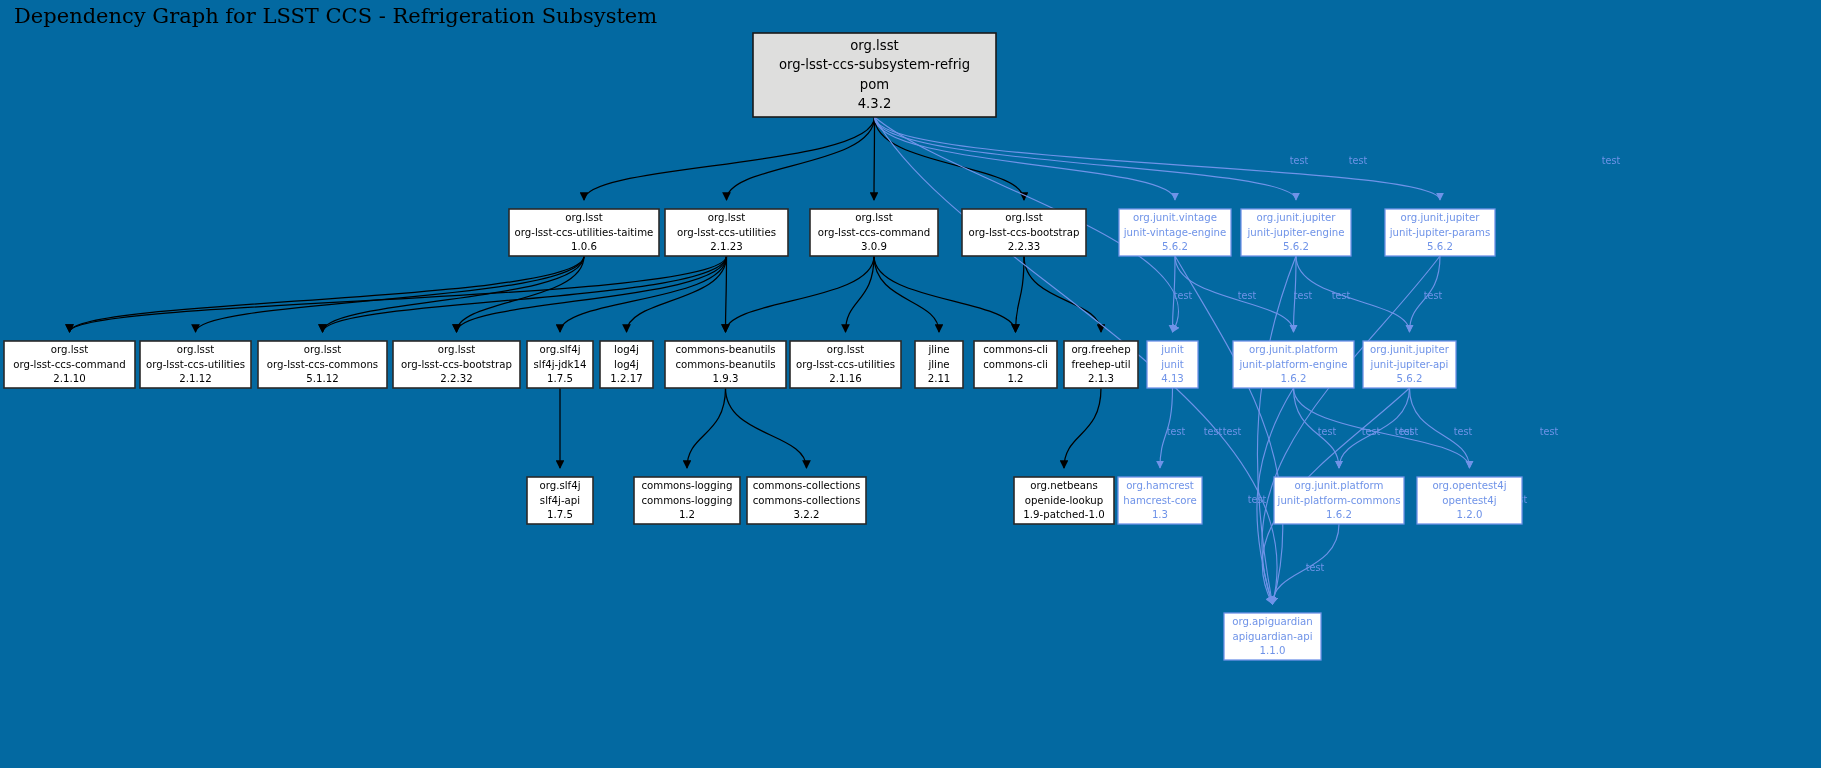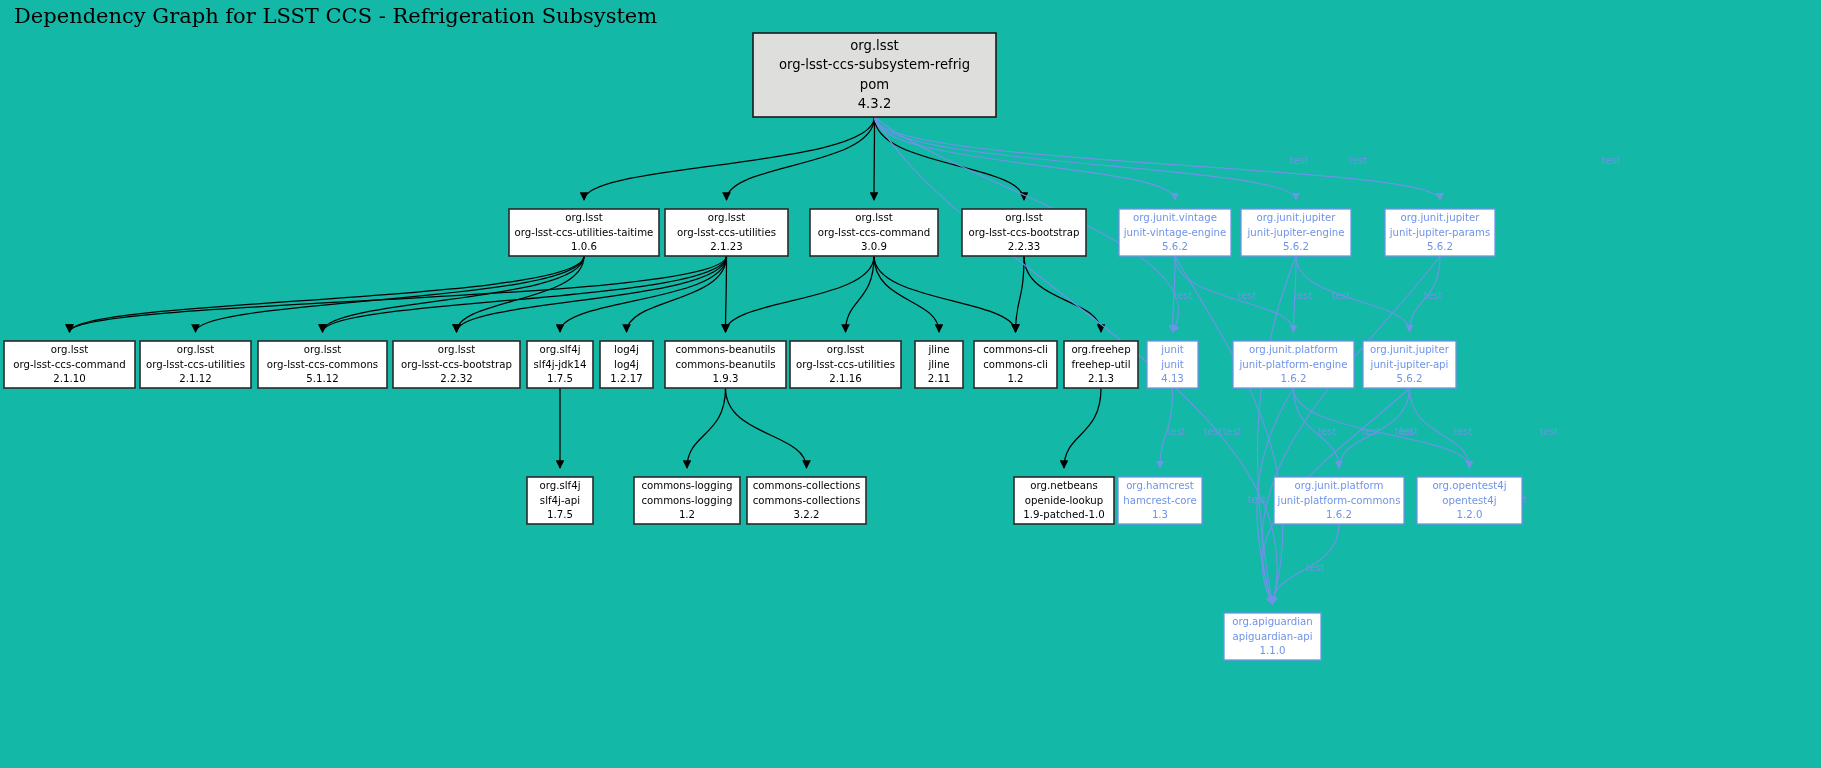--- a/index.html
+++ b/index.html
@@ -4,21 +4,21 @@
 <style>
   html, body {
     margin: 0;
     padding: 0;
     background: #ffffff;
   }
   #page {
     position: relative;
     width: 1821px;
     height: 768px;
-    background: #14b8a6;
+    background: #0369a1;
     overflow: hidden;
     font-family: "DejaVu Sans", sans-serif;
   }
   #graph-title {
     position: absolute;
     left: 14px;
     top: 4px;
     font-family: "DejaVu Serif", serif;
     font-size: 21px;
     color: #000000;

